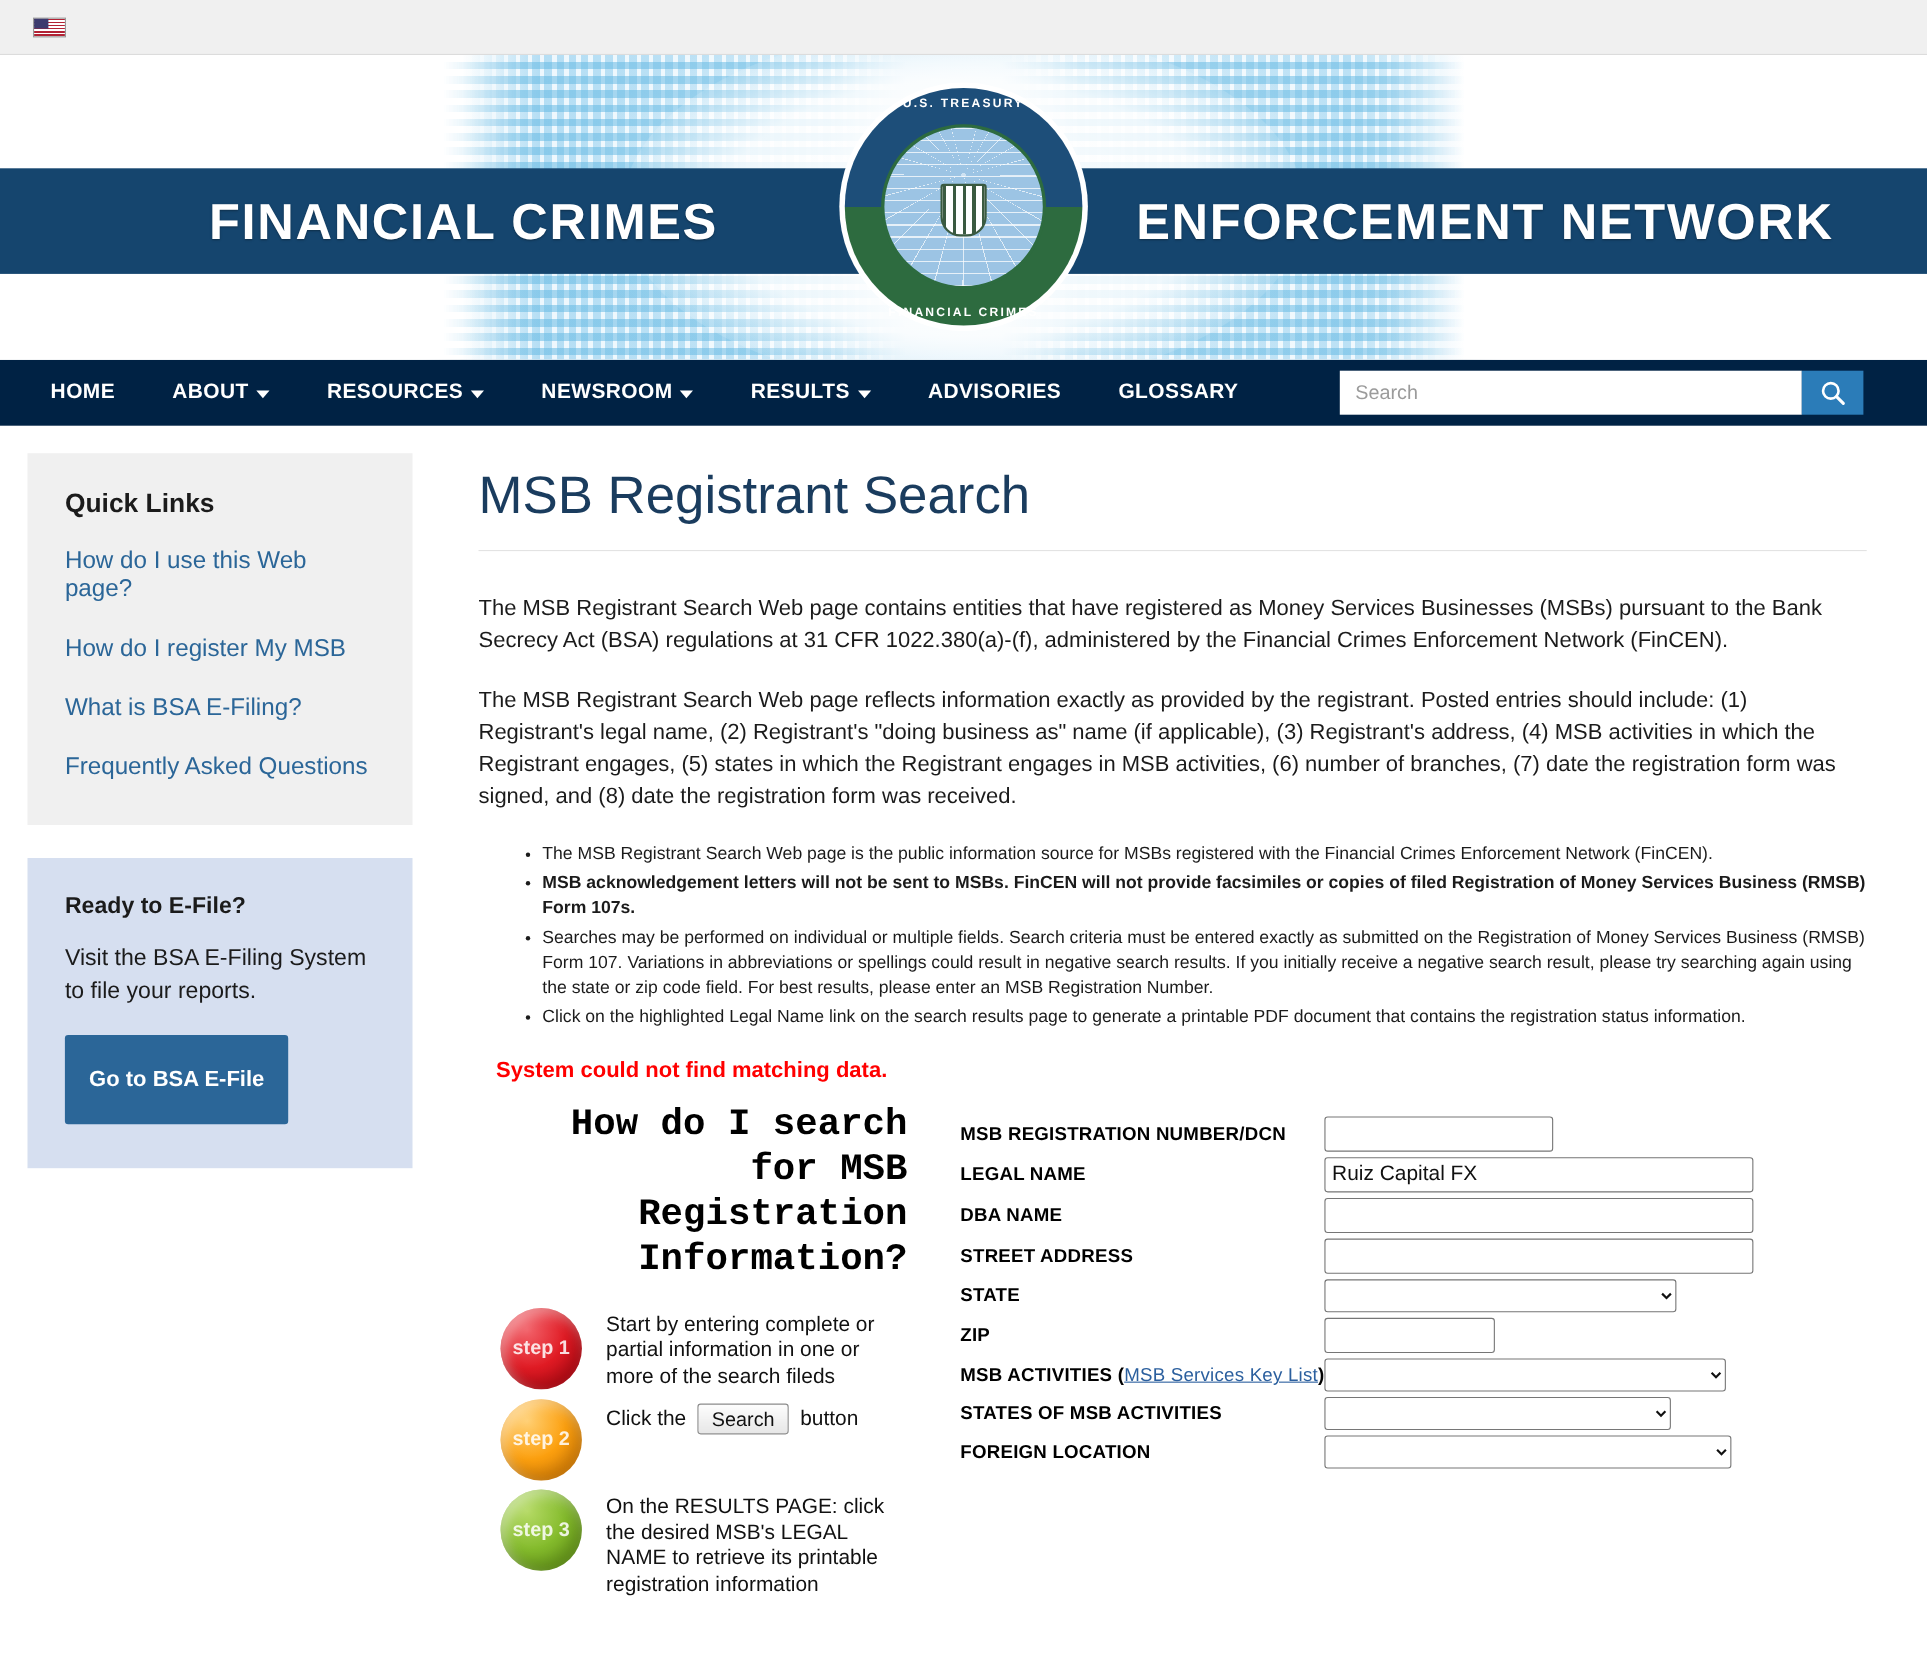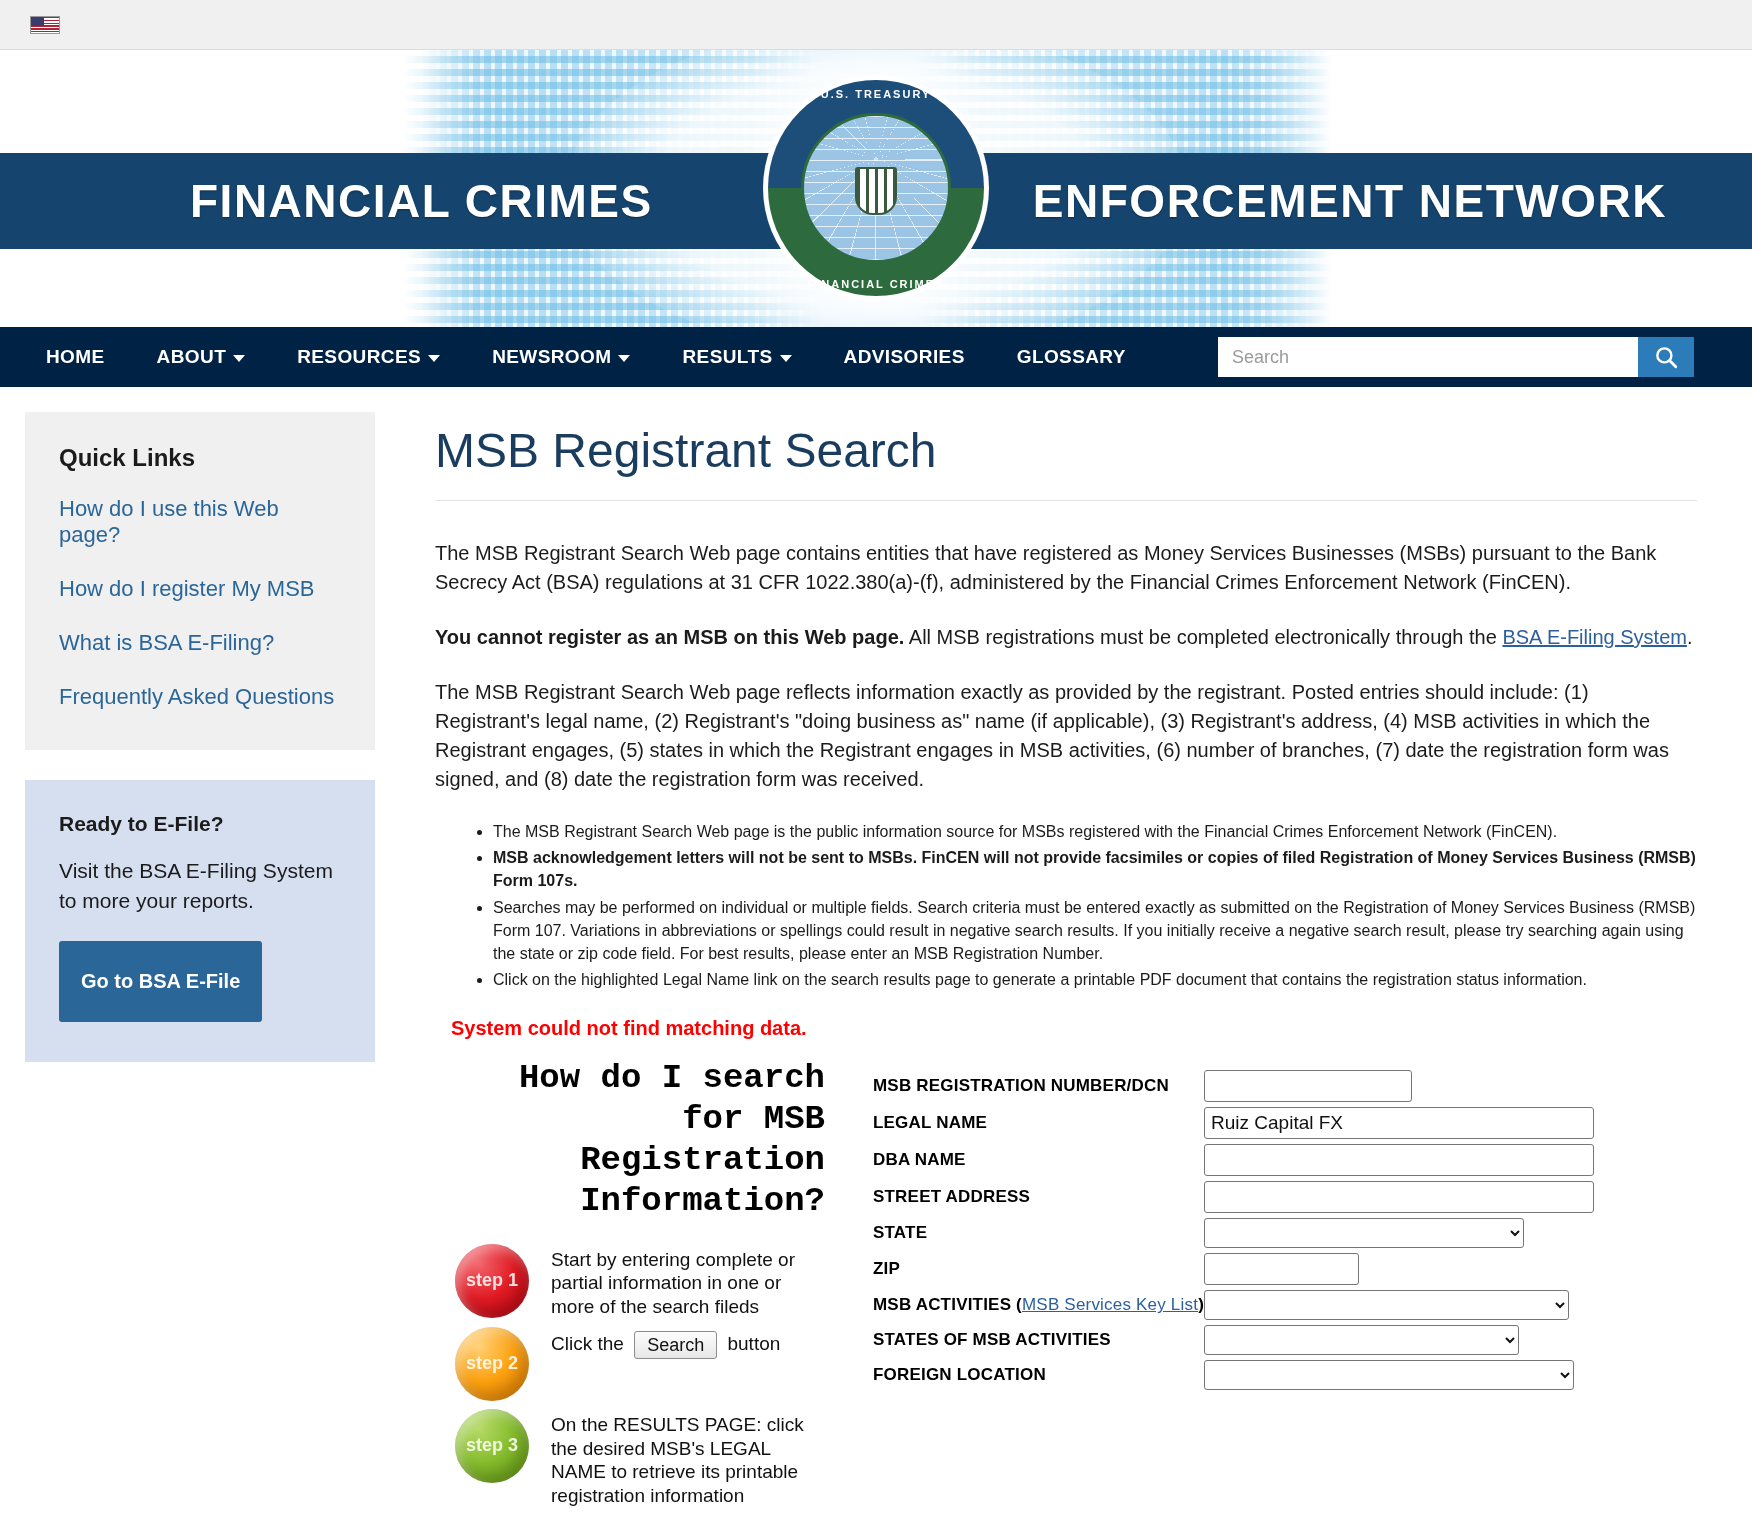--- a/index.html
+++ b/index.html
@@ -305,34 +305,31 @@
     <div class="card card-grey">
       <div class="card-title">Quick Links</div>
       <a class="card-link">How do I use this Web page?</a>
       <a class="card-link">How do I register My MSB</a>
       <a class="card-link">What is BSA E-Filing?</a>
       <a class="card-link">Frequently Asked Questions</a>
     </div>
 
     <div class="card card-blue">
       <div class="card-title">Ready to E-File?</div>
-      <p>Visit the BSA E-Filing System to more your reports.</p>
+      <p>Visit the BSA E-Filing System to file your reports.</p>
       <a class="efile-btn">Go to BSA E-File</a>
     </div>
   </aside>
 
   <main class="content">
     <h1 class="page-title">MSB Registrant Search</h1>
     <hr class="title-rule">
 
     <p class="body-text">The MSB Registrant Search Web page contains entities that have registered as Money Services Businesses (MSBs) pursuant to the Bank Secrecy Act (BSA) regulations at 31 CFR 1022.380(a)-(f), administered by the Financial Crimes Enforcement Network (FinCEN).</p>
 
-    <p class="body-text">
-      <b>You cannot register as an MSB on this Web page.</b><span> All MSB registrations must be completed electronically through the </span><a class="inline-link">BSA E-Filing System</a><span>.</span>
-    </p>
 
     <p class="body-text">The MSB Registrant Search Web page reflects information exactly as provided by the registrant. Posted entries should include: (1) Registrant's legal name, (2) Registrant's "doing business as" name (if applicable), (3) Registrant's address, (4) MSB activities in which the Registrant engages, (5) states in which the Registrant engages in MSB activities, (6) number of branches, (7) date the registration form was signed, and (8) date the registration form was received.</p>
 
     <ul class="bullets">
       <li>The MSB Registrant Search Web page is the public information source for MSBs registered with the Financial Crimes Enforcement Network (FinCEN).</li>
       <li class="strong">MSB acknowledgement letters will not be sent to MSBs. FinCEN will not provide facsimiles or copies of filed Registration of Money Services Business (RMSB) Form 107s.</li>
       <li>Searches may be performed on individual or multiple fields. Search criteria must be entered exactly as submitted on the Registration of Money Services Business (RMSB) Form 107. Variations in abbreviations or spellings could result in negative search results. If you initially receive a negative search result, please try searching again using the state or zip code field. For best results, please enter an MSB Registration Number.</li>
       <li>Click on the highlighted Legal Name link on the search results page to generate a printable PDF document that contains the registration status information.</li>
     </ul>
 

